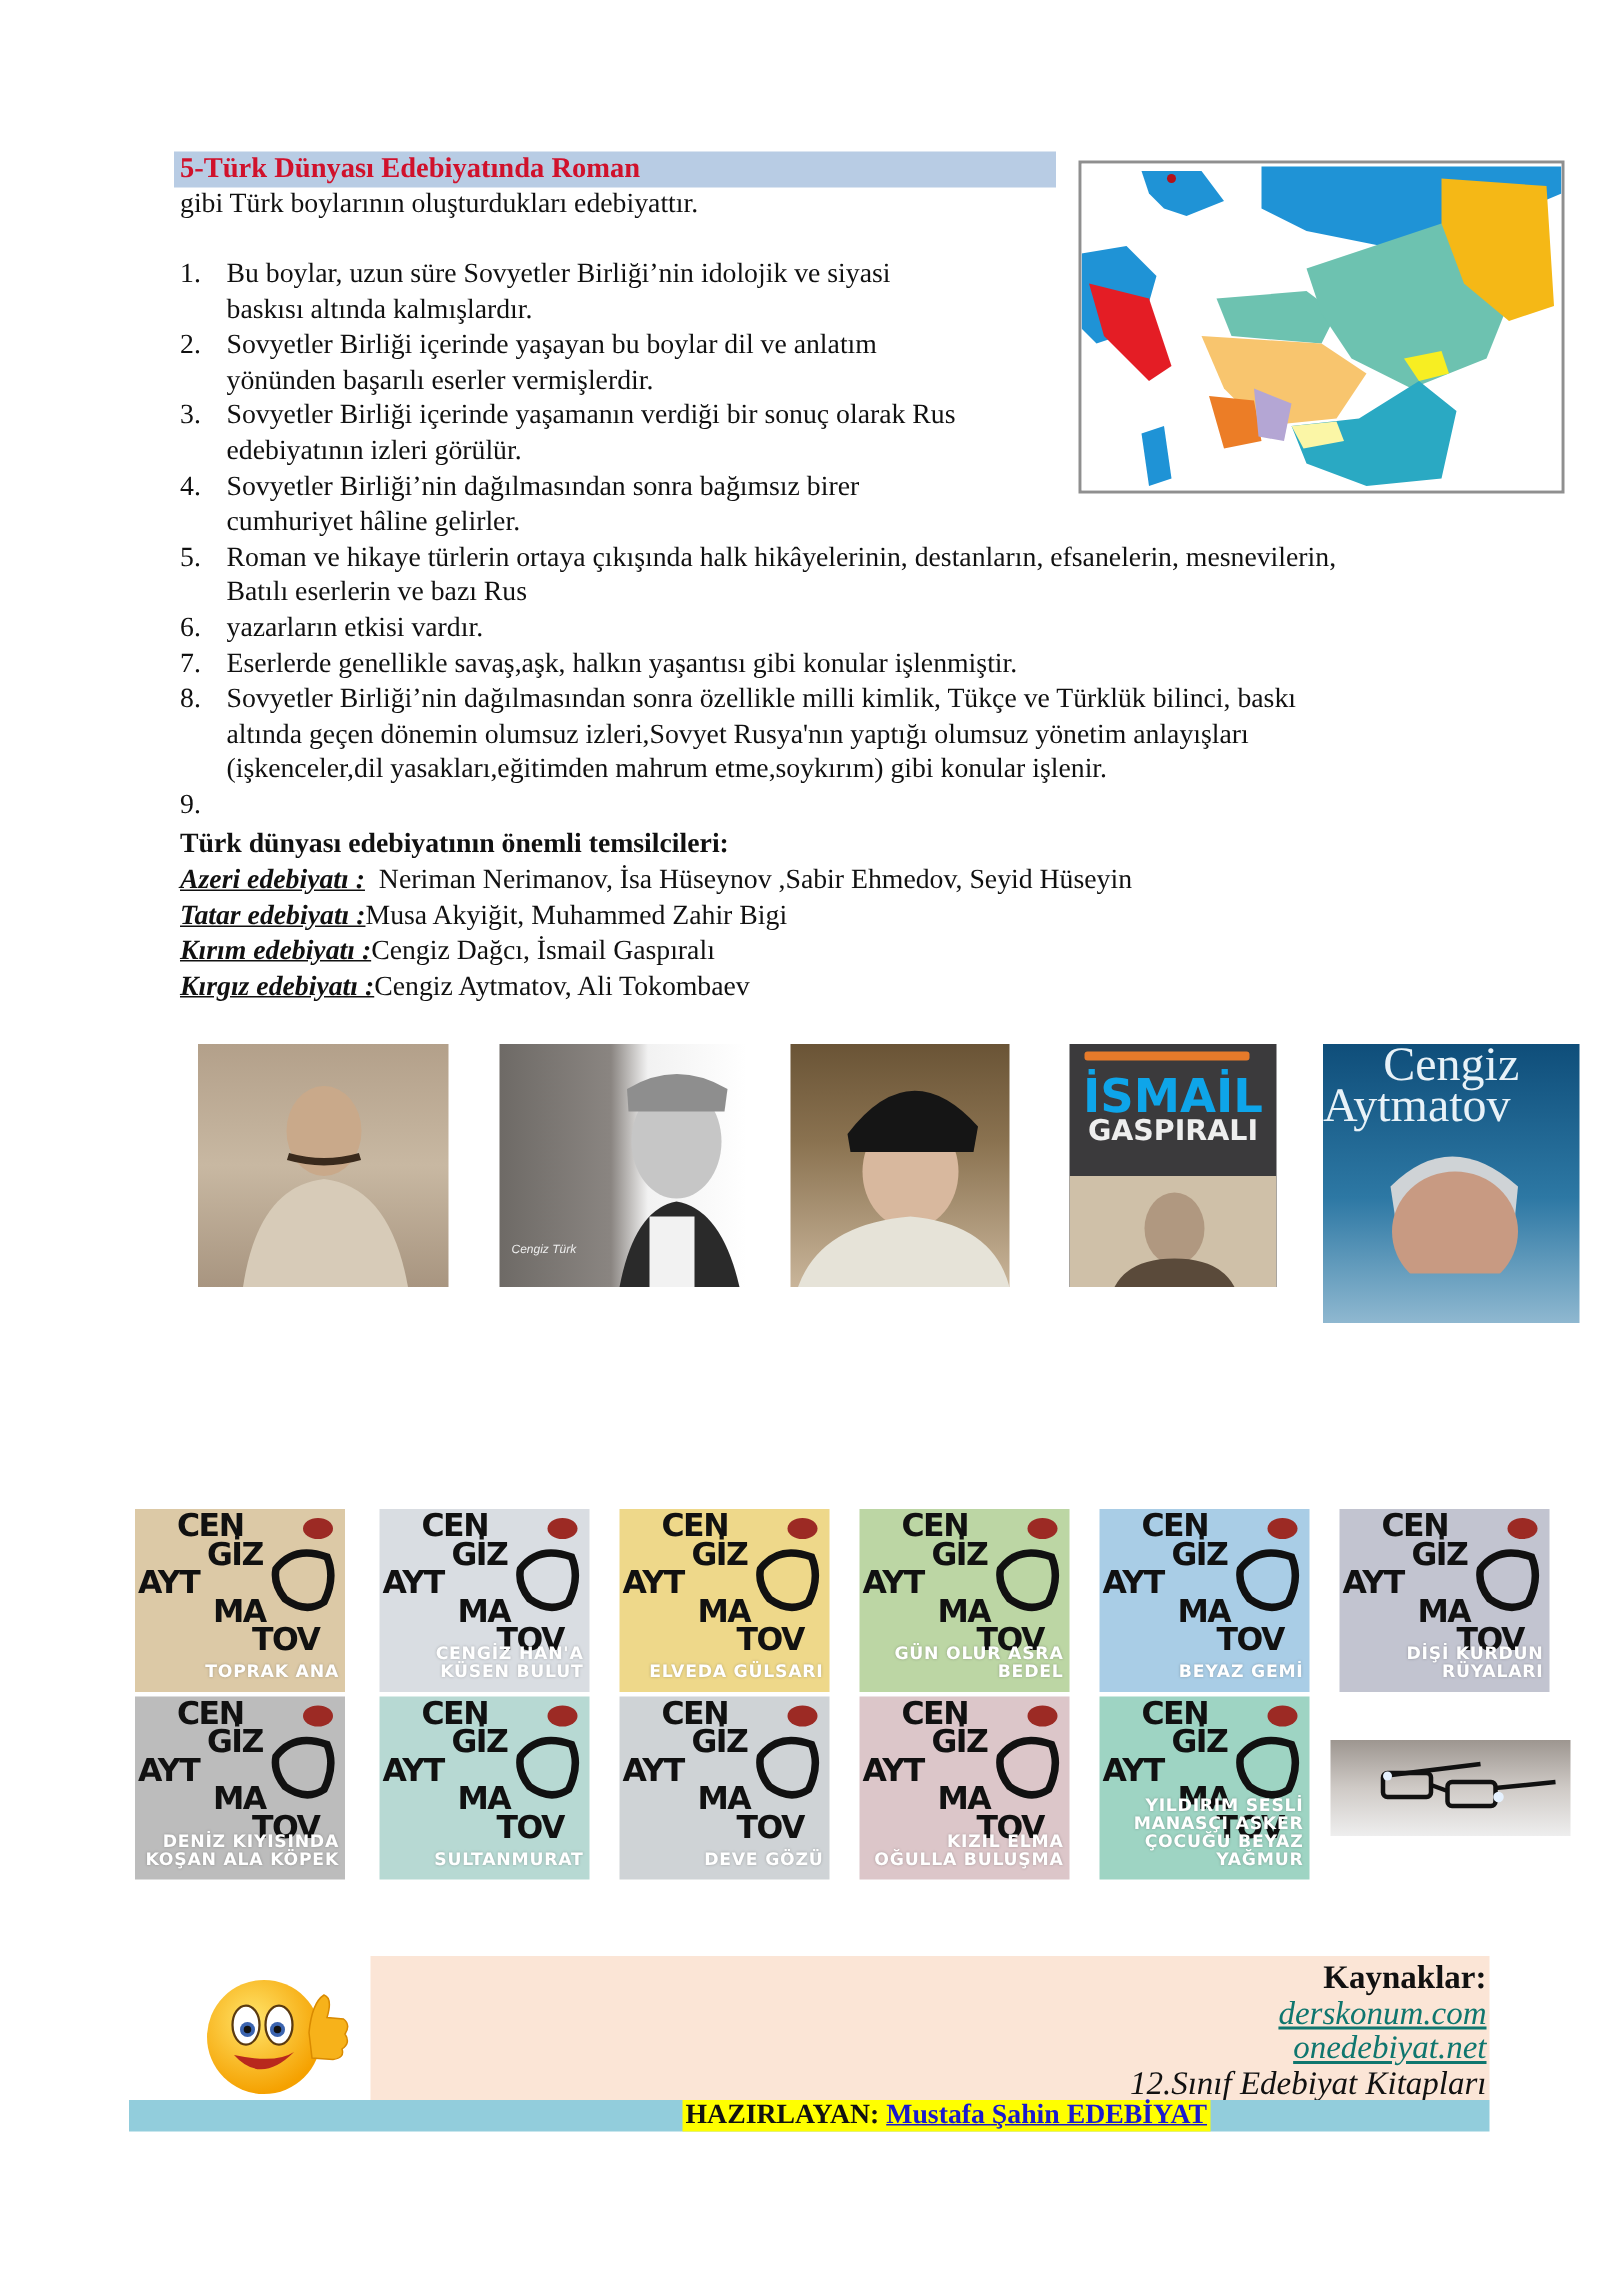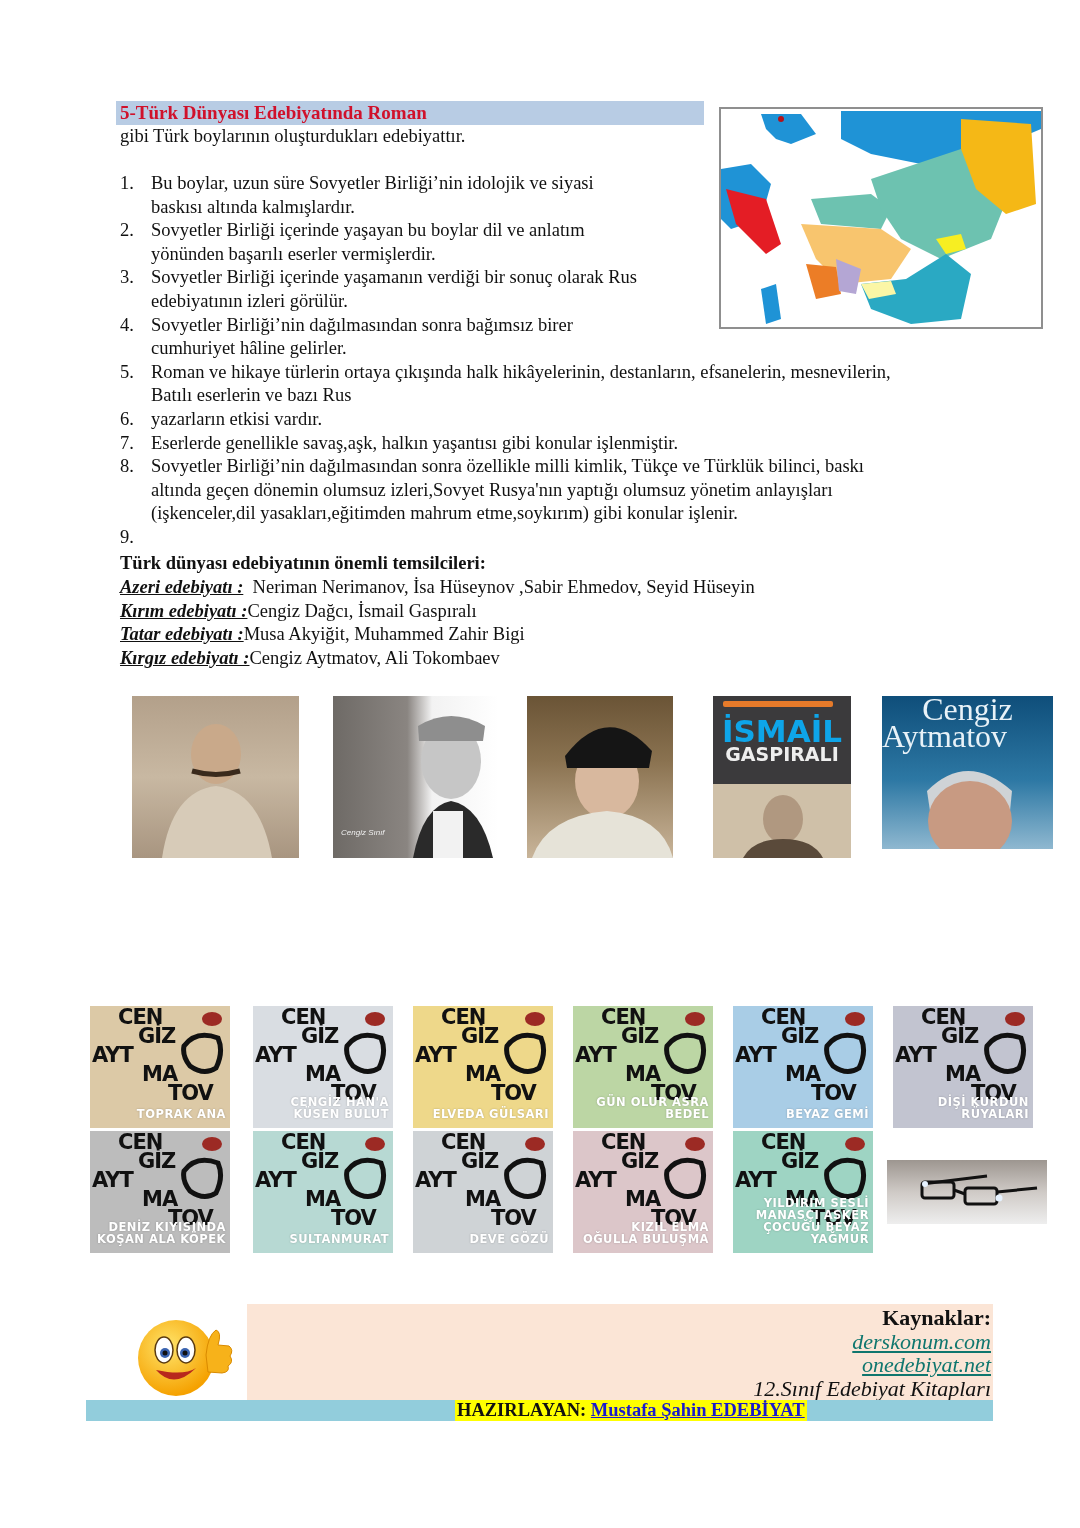--- a/index.html
+++ b/index.html
@@ -26,21 +26,21 @@
 
   
   .map { left:719px; top:107px; width:320px; height:218px; border:2px solid #8f8f8f; background:#ffffff; overflow:hidden; }
 
   
   .photo { overflow:hidden; }
   .p1 { left:132px; top:696px; width:167px; height:162px; background:linear-gradient(180deg,#b3a08a 0%,#c8b8a2 50%,#a89580 100%); }
   .p2 { left:333px; top:696px; width:165px; height:162px; background:linear-gradient(90deg,#6e6a66 0%,#8a8581 45%,#f2f2f2 60%,#ffffff 100%); }
   .p3 { left:527px; top:696px; width:146px; height:162px; background:linear-gradient(180deg,#6a5436 0%,#8a7250 40%,#c9b59a 100%); }
   .p4 { left:713px; top:696px; width:138px; height:162px; background:#3b3a3c; }
-  .p5 { left:882px; top:696px; width:171px; height:153px; background:linear-gradient(180deg,#0f4e7a 0%,#2d78a4 55%,#8fb8d0 100%); }
+  .p5 { left:882px; top:696px; width:171px; height:186px; background:linear-gradient(180deg,#0f4e7a 0%,#2d78a4 55%,#8fb8d0 100%); }
   .photo-caption { font-family:"Liberation Sans", sans-serif; font-style:italic; font-size:8px; color:#eee; }
 
   
   .book { width:140px; height:122px; overflow:hidden; font-family:"DejaVu Sans", sans-serif; }
   .book .cen { position:absolute; left:0; top:2px; width:155px; font-weight:900; color:#111; font-size:21px; line-height:19px; letter-spacing:-1px; }
   .book .seal { position:absolute; right:8px; top:6px; width:20px; height:14px; border-radius:50%; background:#9c2a24; }
   .book .btitle { position:absolute; right:4px; bottom:8px; text-align:right; font-weight:900; color:#ffffff; font-size:11.5px; line-height:12px;
                   text-shadow:0 0 2px rgba(0,0,0,.25); letter-spacing:0.5px; }
 
   
@@ -108,22 +108,22 @@
     <div>(işkenceler,dil yasakları,eğitimden mahrum etme,soykırım) gibi konular işlenir.</div>
   </li>
   <li class="wide" style="height:23.6px;">
     <span class="num">9.</span>
   </li>
 </ol>
 
 <div class="abs reps-heading body-text">Türk dünyası edebiyatının önemli temsilcileri:</div>
 <div class="abs reps body-text">
   <div class="rep-row"><span class="rep-label">Azeri edebiyatı :</span><span style="white-space:pre">  Neriman Nerimanov, İsa Hüseynov ,Sabir Ehmedov, Seyid Hüseyin</span></div>
+  <div class="rep-row"><span class="rep-label">Tatar edebiyatı :</span><span>Musa Akyiğit, Muhammed Zahir Bigi</span></div>
   <div class="rep-row"><span class="rep-label">Kırım edebiyatı :</span><span>Cengiz Dağcı, İsmail Gaspıralı</span></div>
-  <div class="rep-row"><span class="rep-label">Tatar edebiyatı :</span><span>Musa Akyiğit, Muhammed Zahir Bigi</span></div>
   <div class="rep-row"><span class="rep-label">Kırgız edebiyatı :</span><span>Cengiz Aytmatov, Ali Tokombaev</span></div>
 </div>
 
 <div class="abs map" title="Map of Turkic world regions">
   <svg width="320" height="218" viewBox="0 0 320 218">
     <rect width="320" height="218" fill="#ffffff"></rect>
     <path d="M40 5 L80 5 L95 25 L70 35 L55 30 L45 20 Z" fill="#1f93d6"></path>
     <path d="M120 2 L320 2 L320 20 L260 45 L200 55 L150 45 L120 30 Z" fill="#1f93d6"></path>
     <path d="M0 60 L30 55 L50 75 L40 110 L10 120 L0 110 Z" fill="#1f93d6"></path>
     <path d="M90 90 L150 85 L170 100 L160 120 L100 115 Z" fill="#6dc2b0"></path>
@@ -148,21 +148,21 @@
     <path d="M60 75 Q84 82 108 75" stroke="#3a2a1c" stroke-width="5" fill="none"></path>
   </svg>
 </div>
 <div class="abs photo p2" title="Cengiz Dağcı portrait">
   <svg width="165" height="162">
     <ellipse cx="118" cy="65" rx="30" ry="38" fill="#c6c6c6"></ellipse>
     <path d="M85 30 Q118 10 152 30 L150 45 L86 45 Z" fill="#8e8e8e"></path>
     <path d="M80 162 Q90 110 118 105 Q148 110 160 162 Z" fill="#2a2a2a"></path>
     <rect x="100" y="115" width="30" height="47" fill="#f2f2f2"></rect>
   </svg>
-  <div class="abs photo-caption" style="left:8px;top:132px;">Cengiz Sınıf</div>
+  <div class="abs photo-caption" style="left:8px;top:132px;">Cengiz Türk</div>
 </div>
 <div class="abs photo p3" title="Elderly man with black hat and glasses">
   <svg width="146" height="162">
     <ellipse cx="80" cy="85" rx="32" ry="38" fill="#d8b89e"></ellipse>
     <path d="M38 60 Q80 5 125 55 L122 72 L40 72 Z" fill="#151515"></path>
     <path d="M5 162 Q20 120 80 115 Q135 120 146 162 Z" fill="#e6e3d8"></path>
   </svg>
 </div>
 <div class="abs photo p4" title="İsmail Gaspıralı book cover">
   <div class="abs" style="left:10px;top:5px;width:110px;height:6px;background:#e67a2a;border-radius:2px;"></div>

